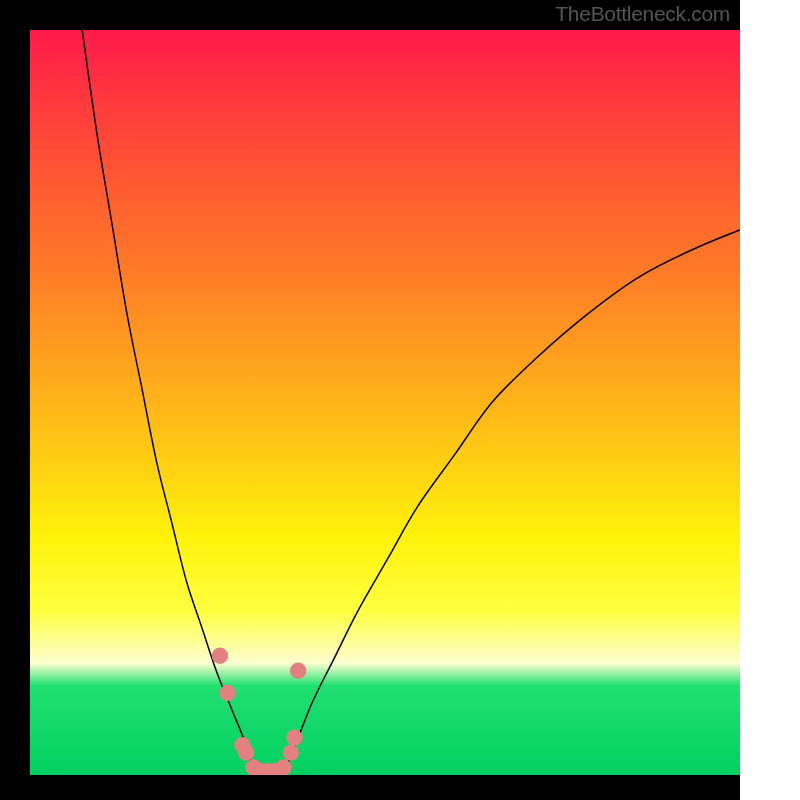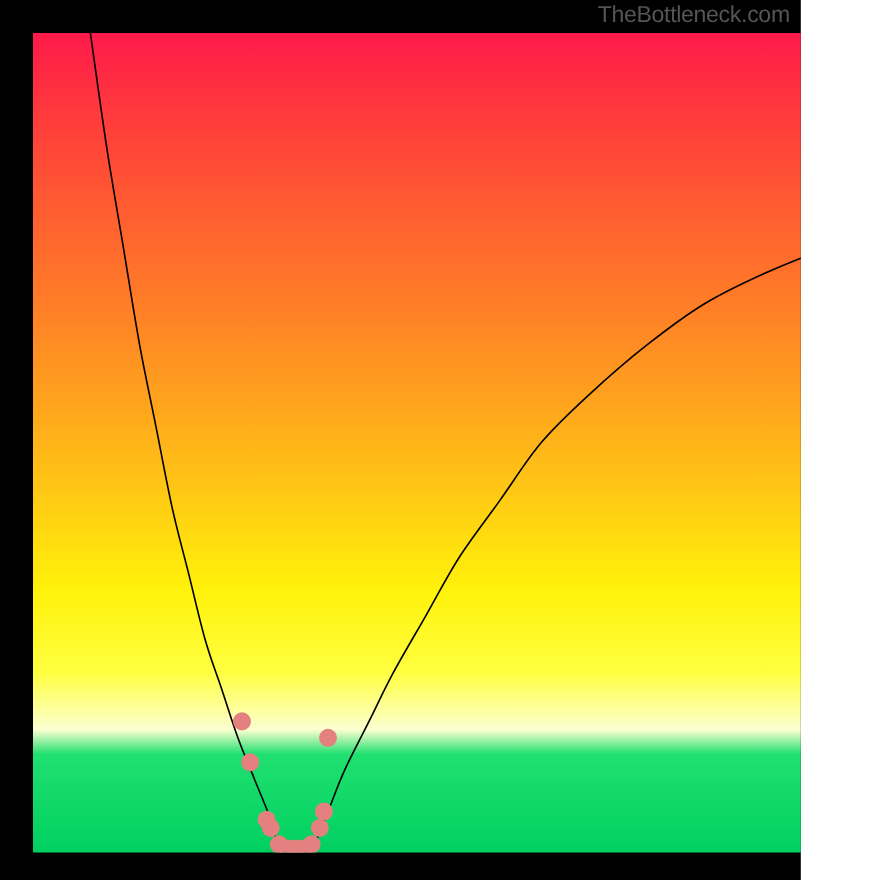--- a/index.html
+++ b/index.html
@@ -6,20 +6,21 @@
     margin: 0;
     padding: 0;
     background: #fff;
   }
   .viewport {
     width: 728px;
     height: 800px;
     position: relative;
     background: #000;
     overflow: hidden;
+    padding-left: 12px;
   }
   .plot-area {
     position: absolute;
     left: 30px;
     top: 30px;
     width: 745px;
     height: 745px;
   }
   .gradient-bg {
     position: absolute;

